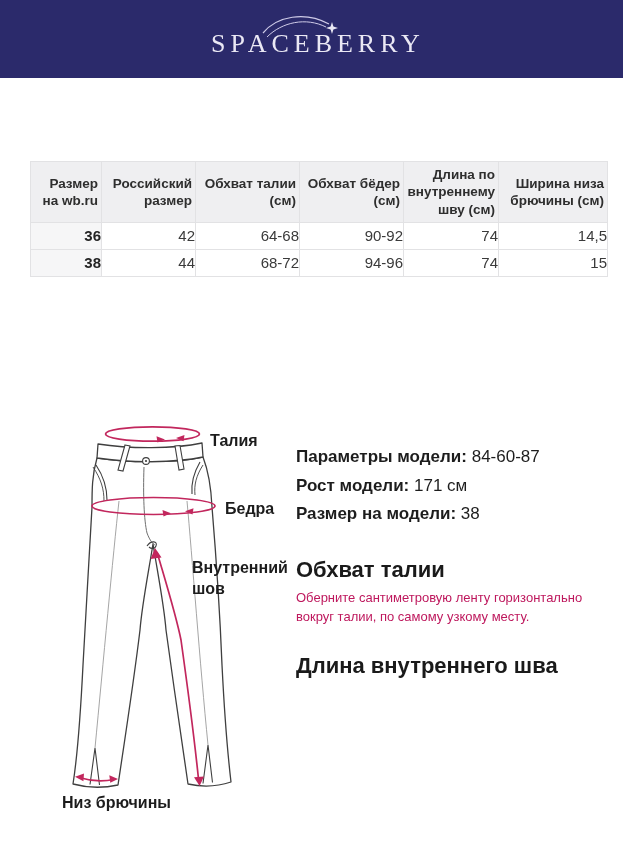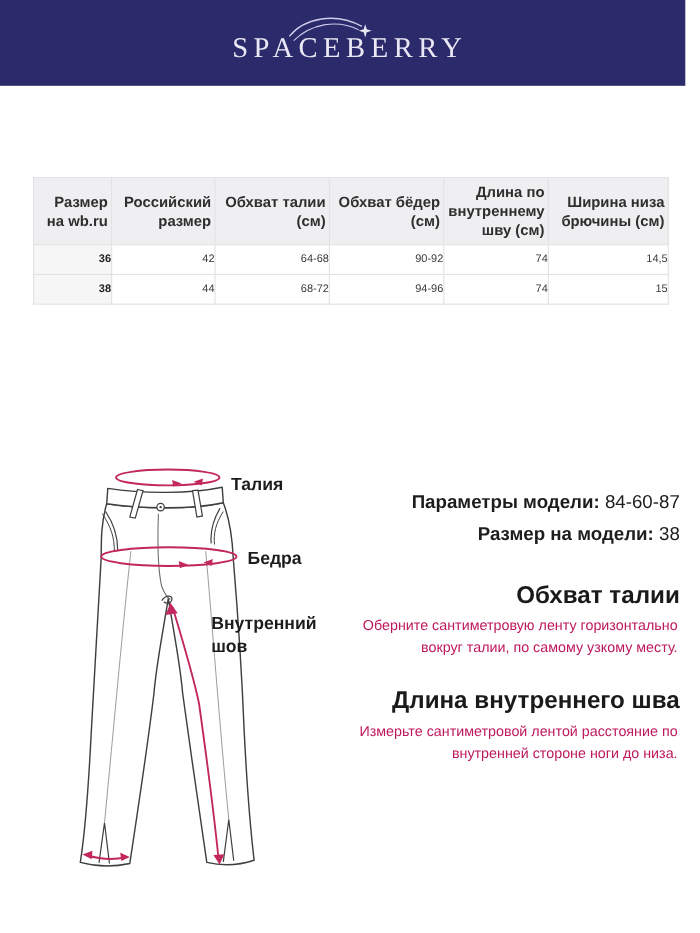--- a/index.html
+++ b/index.html
@@ -23,35 +23,35 @@
   .size-table {
     position:absolute; left:30px; top:161px; width:577px;
     border-collapse:collapse; table-layout:fixed; text-align:right;
   }
   .size-table th, .size-table td { border:1px solid #e2e2e4; }
   .size-table th {
     height:56px; background:#efeff1; font-weight:600; font-size:13.5px;
     line-height:1.28; color:#2e2e2e; vertical-align:middle; padding:4px 3px;
   }
   .size-table td {
-    height:27px; font-size:10px; color:#3a3a3a; background:#ffffff;
+    height:27px; font-size:15px; color:#3a3a3a; background:#ffffff;
     vertical-align:middle;
   }
   .size-table td.size-col { background:#f6f6f7; font-weight:700; color:#232323; }
   
   .diagram { position:absolute; left:40px; top:415px; width:250px; height:420px; }
   .diag-label {
     position:absolute; font-size:16px; font-weight:700; color:#1c1c1c; line-height:21px;
   }
   .lbl-waist  { left:210px; top:430px; }
   .lbl-hips   { left:225px; top:498px; }
   .lbl-inseam { left:192px; top:557px; width:100px; }
   .lbl-hem    { left:62px;  top:792px; }
   
-  .info-col { position:absolute; left:296px; top:443px; width:322px;text-align:right; }
+  .info-col { position:absolute; left:296px; top:443px; width:322px; }
   .model-line { font-size:17px; line-height:28.5px; color:#1d1d1d; }
   .model-line .ml-label { font-weight:700; }
   .guide-section { padding-top:14px; }
   .guide-section + .guide-section { padding-top:12px; }
   .guide-title { font-size:22px; font-weight:700; color:#1a1a1a; line-height:22px; margin-top:16px; }
   .guide-text  { font-size:13px; color:#be185d; line-height:19.5px; margin-top:7px; width:320px; }
 </style>
 </head>
 <body>
 
@@ -163,34 +163,38 @@
     <g>
       <path d="M39,362.5 Q57,368 74,364.5" fill="none" stroke="#c2275d" stroke-width="1.7"></path>
       <path d="M35,361.8 L44,358.4 L43.4,366.2 Z" fill="#c2275d"></path>
       <path d="M78,364 L69.3,360.3 L70.3,367.8 Z" fill="#c2275d"></path>
     </g>
   </svg>
 
   <div class="diag-label lbl-waist">Талия</div>
   <div class="diag-label lbl-hips">Бедра</div>
   <div class="diag-label lbl-inseam">Внутренний шов</div>
+  <div class="diag-label lbl-hem">Низ брючины</div>
 
   <div class="info-col">
     <div class="model-line">
       <span class="ml-label">Параметры модели:</span>
       <span>84-60-87</span>
     </div>
     <div class="model-line">
+      <span class="ml-label">Рост модели:</span>
+      <span>171 см</span>
+    </div>
+    <div class="model-line">
       <span class="ml-label">Размер на модели:</span>
       <span>38</span>
     </div>
 
     <div class="guide-section">
       <div class="guide-title">Обхват талии</div>
       <div class="guide-text">Оберните сантиметровую ленту горизонтально вокруг талии, по самому узкому месту.</div>
     </div>
     <div class="guide-section">
       <div class="guide-title">Длина внутреннего шва</div>
-      <div class="guide-text">Измерьте сантиметровой лентой расстояние по внутренней стороне ноги до низа.</div>
     </div>
   </div>
 
 </div>
 
 </body></html>

